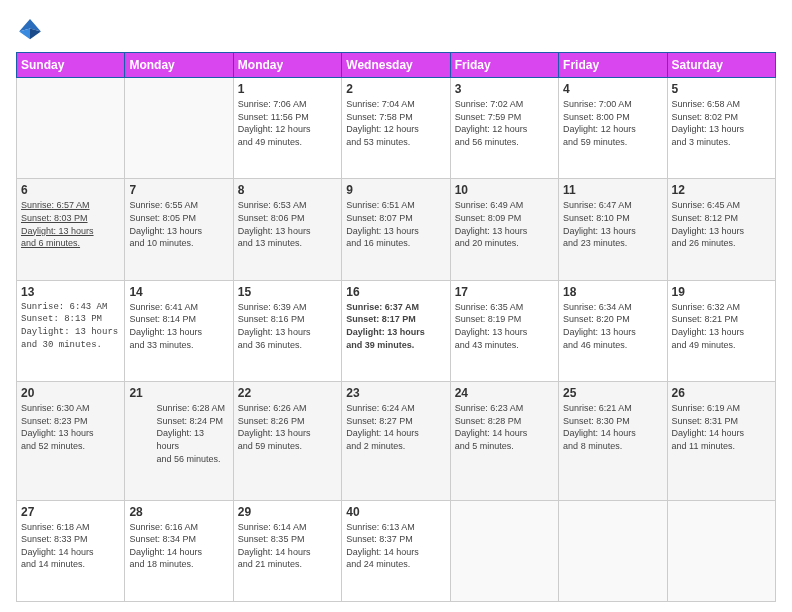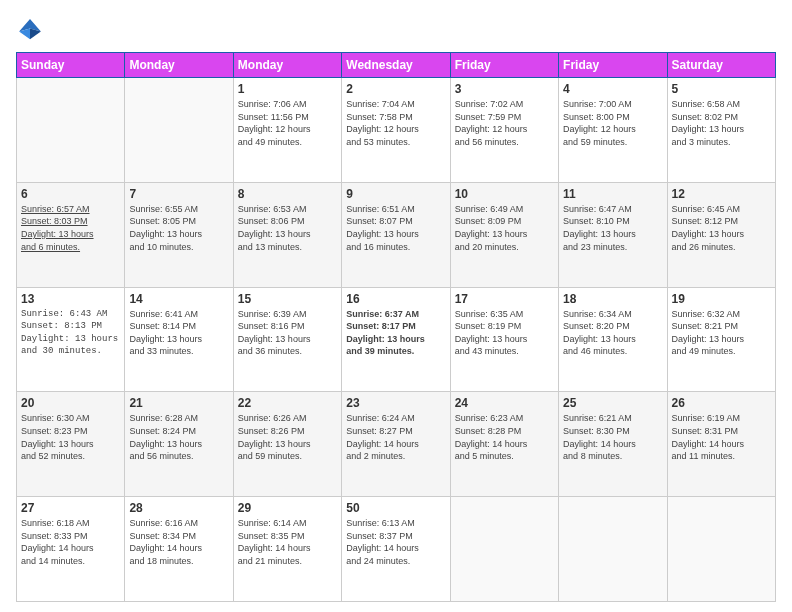--- a/index.html
+++ b/index.html
@@ -283,21 +283,21 @@
         <tr class="row-alt">
           <td>
             <span class="day-num">20</span>
             <div class="day-info" style="white-space: pre-line;">Sunrise: 6:30 AM
 Sunset: 8:23 PM
 Daylight: 13 hours
 and 52 minutes.</div>
           </td>
           <td>
             <span class="day-num">21</span>
-            <div class="day-info" style="white-space: pre-line;">Sunrise: 6:28 AM
+            <div class="day-info" style="white-space: pre-line; margin-left: 27px;">Sunrise: 6:28 AM
 Sunset: 8:24 PM
 Daylight: 13 hours
 and 56 minutes.</div>
           </td>
           <td>
             <span class="day-num">22</span>
             <div class="day-info" style="white-space: pre-line;">Sunrise: 6:26 AM
 Sunset: 8:26 PM
 Daylight: 13 hours
 and 59 minutes.</div>
@@ -347,21 +347,21 @@
 and 18 minutes.</div>
           </td>
           <td>
             <span class="day-num">29</span>
             <div class="day-info" style="white-space: pre-line;">Sunrise: 6:14 AM
 Sunset: 8:35 PM
 Daylight: 14 hours
 and 21 minutes.</div>
           </td>
           <td>
-            <span class="day-num">50</span>
+            <span class="day-num">40</span>
             <div class="day-info" style="white-space: pre-line;">Sunrise: 6:13 AM
 Sunset: 8:37 PM
 Daylight: 14 hours
 and 24 minutes.</div>
           </td>
           <td class="empty"></td>
           <td class="empty"></td>
           <td class="empty"></td>
         </tr>
       </tbody>

